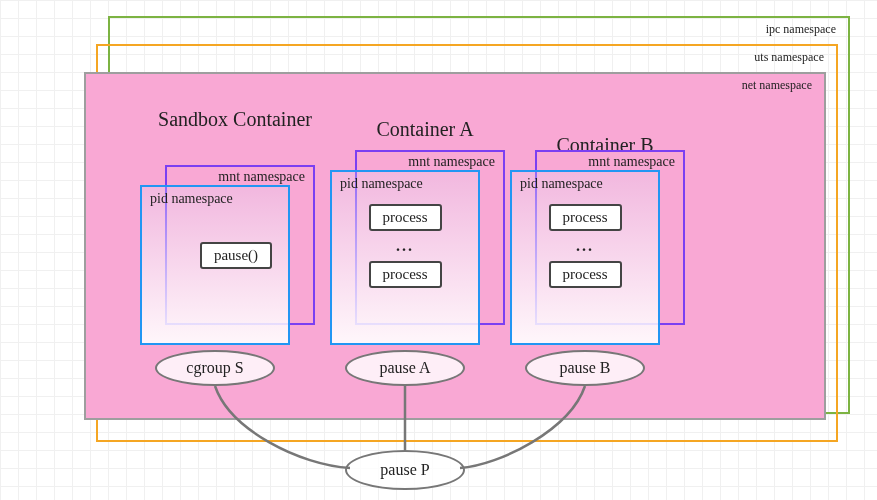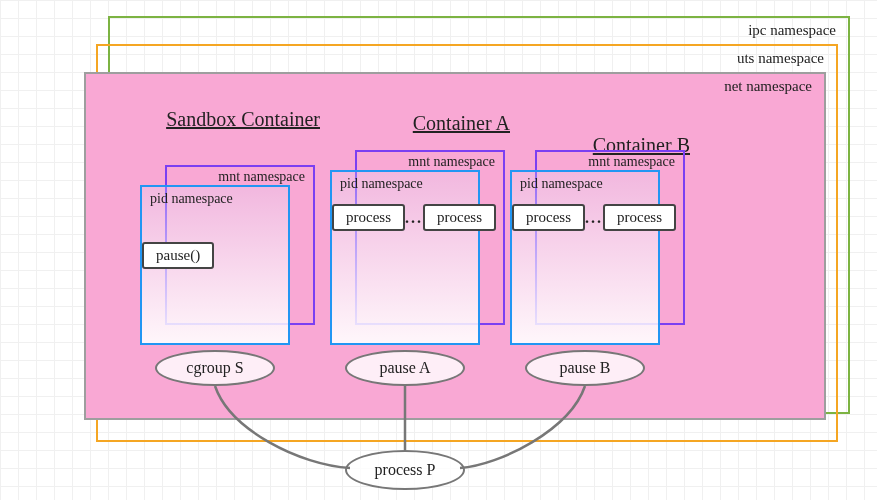--- a/index.html
+++ b/index.html
@@ -18,55 +18,55 @@
   }
   .ns-box {
     position: absolute;
     border: 2.5px solid;
     background: rgba(255,255,255,0.0);
   }
   .ns-label {
     position: absolute;
     top: 4px;
     right: 12px;
-    font-size: 15px;
+    font-size: 12px;
     font-family: "Comic Sans MS", cursive;
   }
   .ipc { border-color: #7cb342; }
   .uts { border-color: #f5a623; }
   .net { border-color: #9e9e9e; background: #f9a8d4; }
   .mnt { border-color: #7b3ff2; }
   .pid {
     border-color: #2196f3;
     background: linear-gradient(to bottom, rgba(220,230,255,0.25), rgba(255,255,255,0.9));
   }
   .title {
     position: absolute;
     font-size: 20px;
-    text-align: right;
+    text-align: center;
     width: 170px;
-    text-decoration: underline;
   }
   .proc-box {
     border: 2px solid #444;
     border-radius: 3px;
     padding: 3px 12px;
     font-size: 15px;
     background: #fff;
     display: inline-block;
   }
   .dots {
     font-size: 16px;
     letter-spacing: 2px;
     font-weight: bold;
   }
   .col-center {
     display: flex;
-    flex-direction: row;
+    flex-direction: column;
     align-items: center;
+    gap: 6px;
     position: absolute;
     width: 100%;
   }
   .cgroup-ellipse {
     position: absolute;
     border: 2.5px solid #777;
     border-radius: 50%;
     text-align: right;
     font-size: 16px;
     display: flex;
@@ -93,26 +93,26 @@
 <div class="ns-box net" style="left:84px; top:72px; width:742px; height:348px;">
   <div class="ns-label">net namespace</div>
 </div>
 
 <div class="title" style="left:150px; top:108px;">Sandbox Container</div>
 <div class="ns-box mnt" style="left:165px; top:165px; width:150px; height:160px;">
   <div class="ns-label" style="font-size:14px; top:2px; right:8px;">mnt namespace</div>
 </div>
 <div class="ns-box pid" style="left:140px; top:185px; width:150px; height:160px;">
   <div class="ns-label" style="left:8px; right:auto; font-size:14px;">pid namespace</div>
-  <div class="col-center" style="top:55px;">
+  <div class="col-center" style="top:55px;margin-left:21px;">
     <div class="proc-box">pause()</div>
   </div>
 </div>
 
-<div class="title" style="left:340px; top:112px;">Container A</div>
+<div class="title" style="left:340px; top:118px;">Container A</div>
 <div class="ns-box mnt" style="left:355px; top:150px; width:150px; height:175px;">
   <div class="ns-label" style="font-size:14px; top:2px; right:8px;">mnt namespace</div>
 </div>
 <div class="ns-box pid" style="left:330px; top:170px; width:150px; height:175px;">
   <div class="ns-label" style="left:8px; right:auto; font-size:14px;">pid namespace</div>
   <div class="col-center" style="top:32px;">
     <div class="proc-box">process</div>
     <div class="dots">...</div>
     <div class="proc-box">process</div>
   </div>
@@ -134,20 +134,20 @@
 <div class="cgroup-ellipse" style="left:155px; top:350px; width:120px; height:36px;">
   <span>cgroup S</span>
 </div>
 <div class="cgroup-ellipse" style="left:345px; top:350px; width:120px; height:36px;">
   <span>pause A</span>
 </div>
 <div class="cgroup-ellipse" style="left:525px; top:350px; width:120px; height:36px;">
   <span>pause B</span>
 </div>
 <div class="cgroup-ellipse" style="left:345px; top:450px; width:120px; height:40px;">
-  <span>process P</span>
+  <span>pause P</span>
 </div>
 
 <svg class="lines">
   <path d="M 215 386 C 230 430, 300 465, 350 468" stroke="#777" stroke-width="2.5" fill="none"></path>
   <path d="M 405 386 C 405 420, 405 445, 405 450" stroke="#777" stroke-width="2.5" fill="none"></path>
   <path d="M 585 386 C 570 430, 500 465, 460 468" stroke="#777" stroke-width="2.5" fill="none"></path>
 </svg>
 
 </body></html>

